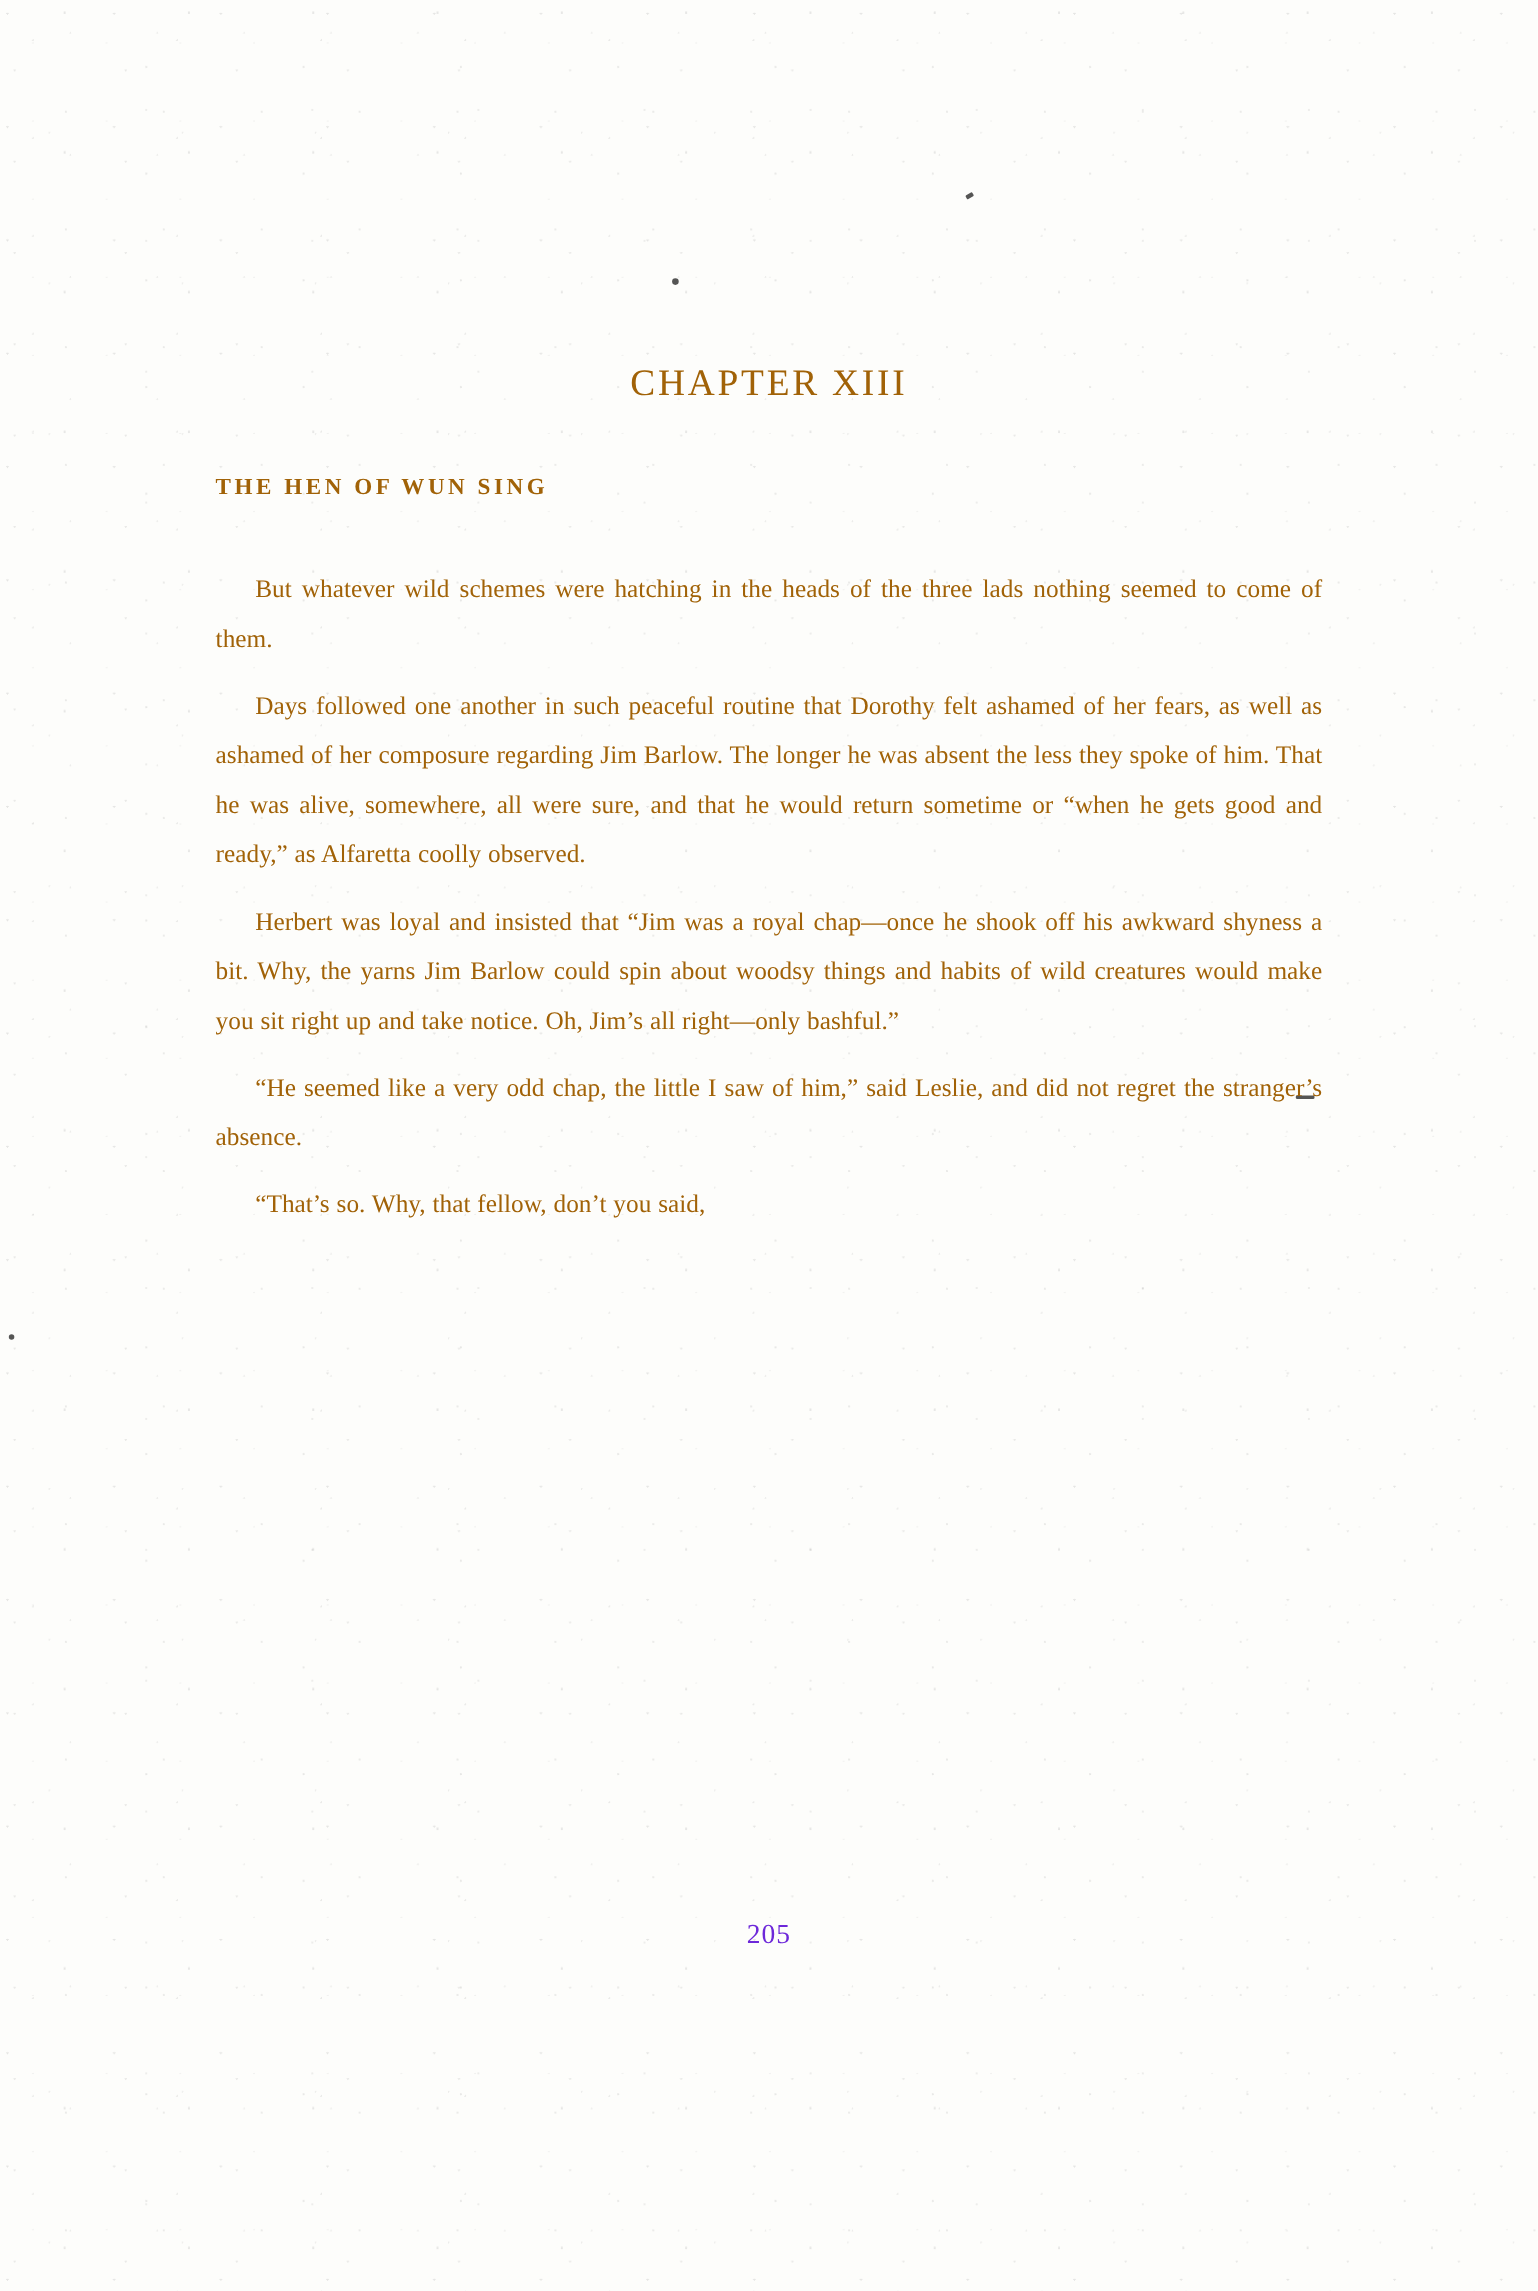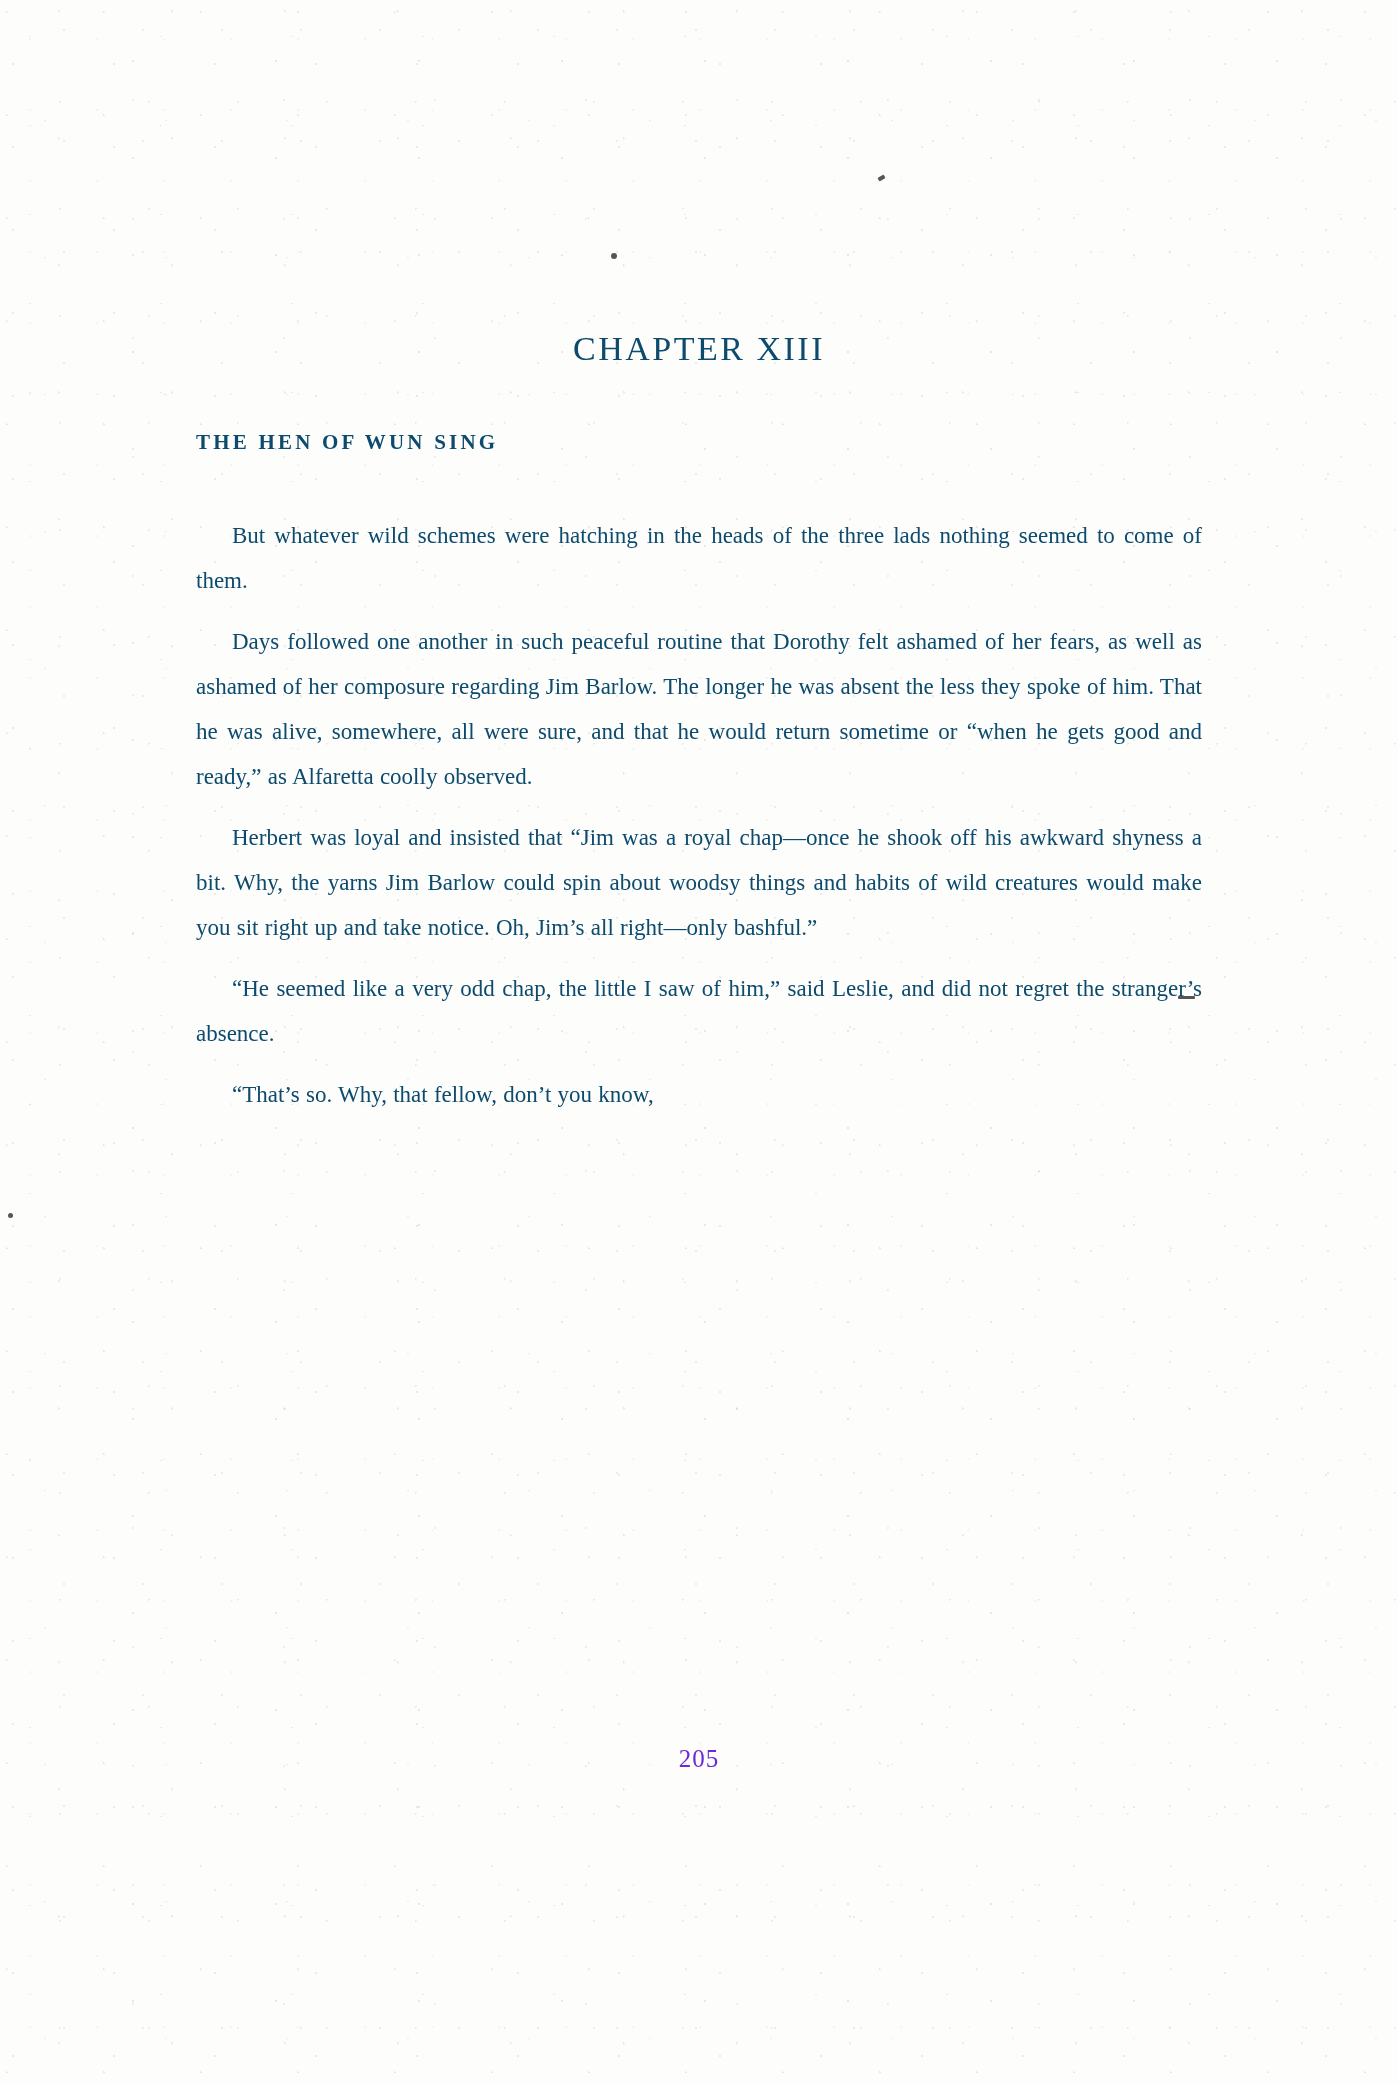--- a/index.html
+++ b/index.html
@@ -35,21 +35,21 @@
     background-size:
       97px 103px, 131px 89px, 113px 127px, 79px 111px, 143px 97px,
       101px 83px, 121px 137px, 89px 107px, 67px 71px, 151px 119px;
     opacity: 0.55;
   }
   .text-block {
     position: absolute;
     left: 196px;
     top: 330px;
     width: 1006px;
-    color: #0c4a6e;
+    color: #a16207;
     font-family: "Liberation Serif", serif;
   }
   .chapter-title {
     text-align: center;
     font-size: 34px;
     letter-spacing: 2.5px;
     margin: 0 0 62px 0;
     font-weight: 400;
   }
   .chapter-subtitle {
@@ -108,20 +108,20 @@
 
     <h1 class="chapter-title">CHAPTER XIII</h1>
 
     <h2 class="chapter-subtitle">THE HEN OF WUN SING</h2>
 
     <div class="body-copy">
       <p>But whatever wild schemes were hatching in the heads of the three lads nothing seemed to come of them.</p>
       <p>Days followed one another in such peaceful routine that Dorothy felt ashamed of her fears, as well as ashamed of her composure regarding Jim Barlow.  The longer he was absent the less they spoke of him.  That he was alive, somewhere, all were sure, and that he would return sometime or “when he gets good and ready,” as Alfaretta coolly observed.</p>
       <p>Herbert was loyal and insisted that “Jim was a royal chap—once he shook off his awkward shyness a bit.  Why, the yarns Jim Barlow could spin about woodsy things and habits of wild creatures would make you sit right up and take notice.  Oh, Jim’s all right—only bashful.”</p>
       <p>“He seemed like a very odd chap, the little I saw of him,” said Leslie, and did not regret the stranger’s absence.</p>
-      <p>“That’s so.  Why, that fellow, don’t you know,</p>
+      <p>“That’s so.  Why, that fellow, don’t you said,</p>
     </div>
 
   </div>
 
   <div class="folio">205</div>
 
 </div>
 
 </body></html>

